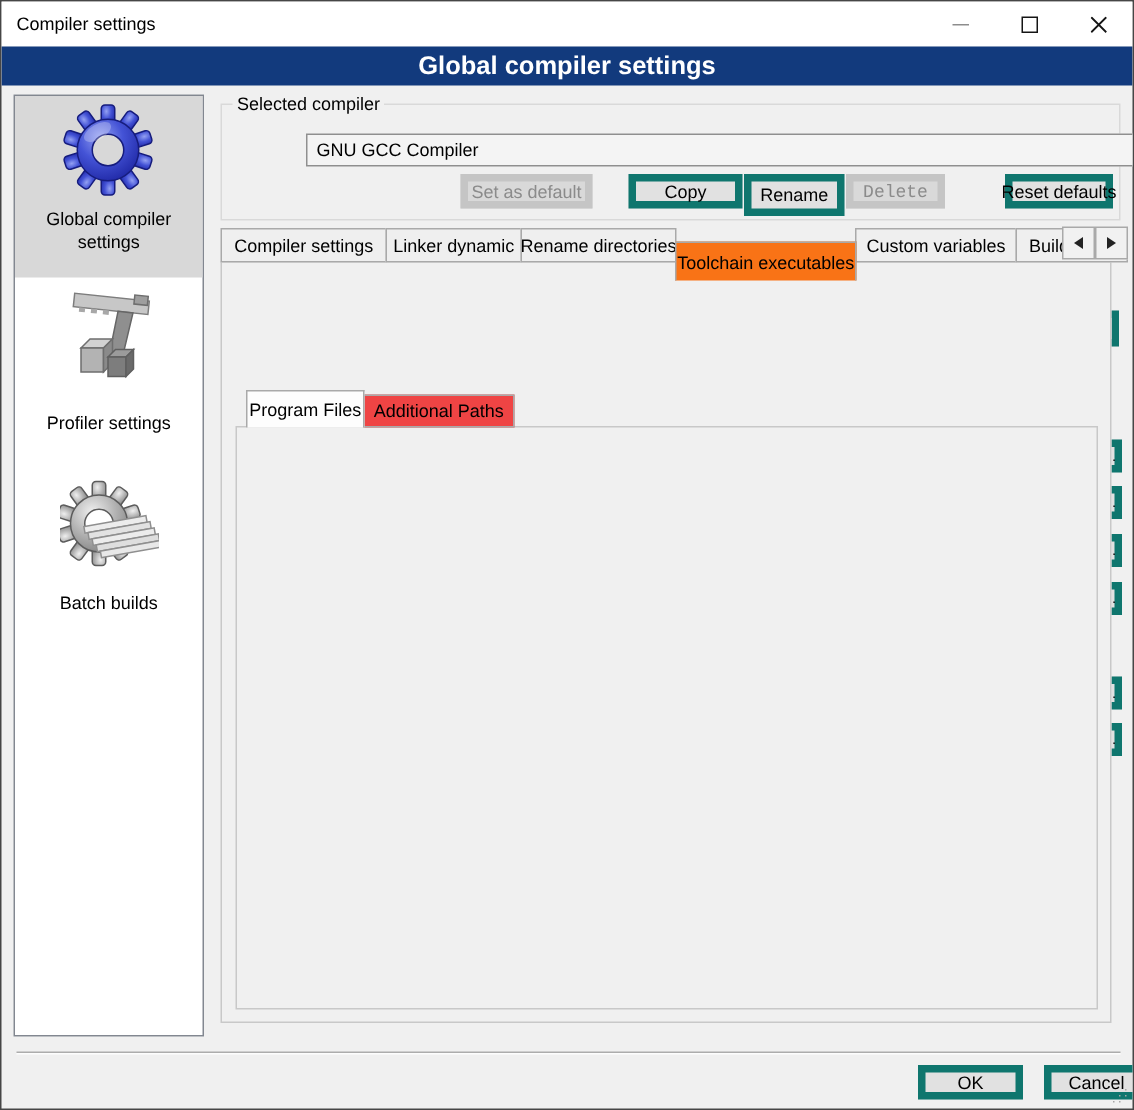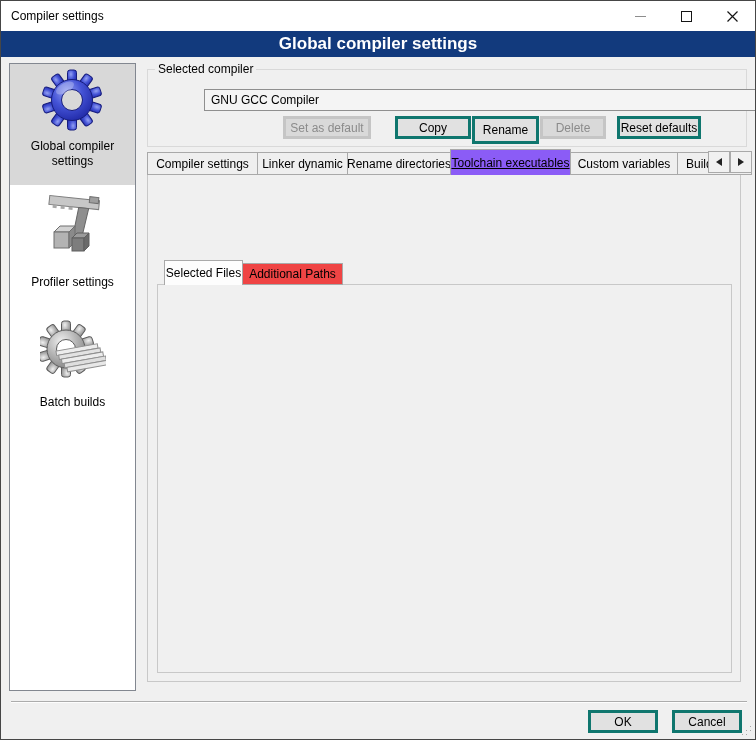--- a/index.html
+++ b/index.html
@@ -26,35 +26,35 @@
 
   
   .group{border:1px solid #d9d9d9;}
   .group-label{background:#f0f0f0;padding:0 3px;height:14px;line-height:14px;}
 
   
   .input{background:#fff;border:1px solid #7a7a7a;display:flex;align-items:center;
          padding:0 4px;overflow:hidden;white-space:nowrap;}
   .input.focused{border:1px solid #0078d7;}
   .sel-text{background:#0078d7;color:#fff;padding:0 1px;}
-  .btn{background:#e1e1e1;border:3px solid #0f766e;display:flex;align-items:center;
-       justify-content:center;white-space:nowrap;cursor:default;}
+  .btn{background:#e1e1e1;border:5px solid #0f766e;display:flex;align-items:center;
+       justify-content:center;white-space:nowrap;cursor:default;margin-left:24px;}
   .btn.disabled{background:#d9d9d9;border-color:#c5c5c5;color:#8b8b8b;}
   .combo{border:1px solid #8f8f8f;display:flex;align-items:center;justify-content:space-between;
          padding:0 7px 0 6px;white-space:nowrap;overflow:hidden;}
   .combo-light{background:#f4f4f4;}
   .combo-gray{background:#e3e3e3;}
   .chev{width:7px;height:7px;border-right:1.4px solid #3f3f3f;border-bottom:1.4px solid #3f3f3f;
         transform:rotate(45deg);margin-top:-4px;flex:0 0 auto;}
 
   
   .tab{height:23px;top:151px;background:#efefef;border:1px solid #a9a9a9;
        display:flex;align-items:center;justify-content:center;overflow:hidden;
        white-space:nowrap;z-index:2;}
-  .tab.active{top:148px;height:26px;background:#8b5cf6;border-bottom:none;z-index:3;text-decoration:underline;}
+  .tab.active{top:160px;height:26px;background:#f97316;border-bottom:none;z-index:3;}
   .page{border:1px solid #c8c8c8;background:#f0f0f0;z-index:1;}
   .subtab{height:22px;top:262px;background:#ef4444;border:1px solid #a9a9a9;
           display:flex;align-items:center;justify-content:center;overflow:hidden;
           white-space:nowrap;z-index:2;}
   .subtab.active{top:259px;height:25px;background:#fdfdfd;border-bottom:none;z-index:3;}
   .tabarrow{top:150px;width:22px;height:22px;background:#f1f1f1;border:1px solid #a9a9a9;
             display:flex;align-items:center;justify-content:center;z-index:4;}
 
   .note{color:#a00000;overflow:hidden;white-space:nowrap;}
   .field-label{white-space:nowrap;}
@@ -172,22 +172,22 @@
 
   <div class="abs group" style="left:146px;top:68px;width:600px;height:78px;"></div>
   <div class="abs group-label" style="left:154px;top:61px;">Selected compiler</div>
   <div class="abs combo combo-light" style="left:156px;top:88px;width:580px;height:22px;margin-left:47px;">
     <span>GNU GCC Compiler</span>
     <span class="chev"></span>
   </div>
   <div class="abs btn disabled" style="left:282px;top:115px;width:88px;height:23px;">Set as default</div>
   <div class="abs btn" style="left:394px;top:115px;width:76px;height:23px;">Copy</div>
   <div class="abs btn" style="left:471px;top:115px;width:67px;height:28px;">Rename</div>
-  <div class="abs btn disabled" style="left:539px;top:115px;width:66px;height:23px;">Delete</div>
-  <div class="abs btn" style="left:616px;top:115px;width:84px;height:23px;">Reset defaults</div>
+  <div class="abs btn disabled" style="left:539px;top:115px;width:66px;height:23px;font-family:Liberation Mono, monospace;">Delete</div>
+  <div class="abs btn" style="left:645px;top:115px;width:72px;height:23px;">Reset defaults</div>
 
   <div class="abs tab" style="left:146px;width:111px;">Compiler settings</div>
   <div class="abs tab" style="left:256px;width:91px;">Linker dynamic</div>
   <div class="abs tab" style="left:346px;width:104px;">Rename directories</div>
   <div class="abs tab active" style="left:449px;width:121px;">Toolchain executables</div>
   <div class="abs tab" style="left:569px;width:108px;">Custom variables</div>
   <div class="abs tab" style="left:676px;width:75px;justify-content:flex-start;padding-left:8px;">Build options</div>
   <div class="abs tabarrow" style="left:707px;">
     <svg width="6" height="8">
         <polygon points="6,0 6,8 0,4" fill="#222"></polygon>
@@ -203,21 +203,21 @@
 
   <div class="abs group" style="left:156px;top:184px;width:580px;height:68px;"></div>
   <div class="abs group-label" style="left:164px;top:177px;">Compiler's installation directory</div>
   <div class="abs input focused" style="left:163px;top:207px;width:452px;height:22px;">
     <span class="sel-text">C:\raylib\MinGW</span>
   </div>
   <div class="abs btn" style="left:618px;top:207px;width:21px;height:22px;">...</div>
   <div class="abs btn" style="left:643px;top:206px;width:78px;height:24px;">Auto-detect</div>
   <div class="abs note" style="left:163px;top:233px;width:568px;height:15px;">NOTE: All programs must exist either in the "bin" sub-directory of this path, or in any of the "Additional</div>
 
-  <div class="abs subtab active" style="left:163px;width:79px;">Selected Files</div>
+  <div class="abs subtab active" style="left:163px;width:79px;">Program Files</div>
   <div class="abs subtab" style="left:241px;width:101px;">Additional Paths</div>
   <div class="abs page" style="left:156px;top:283px;width:575px;height:389px;"></div>
 
   <div class="abs field-label" style="left:170px;top:296px;">C compiler:</div>
   <div class="abs input" style="left:304px;top:292px;width:399px;height:22px;">gcc.exe</div>
   <div class="abs btn" style="left:707px;top:292px;width:16px;height:22px;font-size:10px;">...</div>
 
   <div class="abs field-label" style="left:170px;top:327px;">C++ compiler:</div>
   <div class="abs input" style="left:304px;top:323px;width:399px;height:22px;">g++.exe</div>
   <div class="abs btn" style="left:707px;top:323px;width:16px;height:22px;font-size:10px;">...</div>

